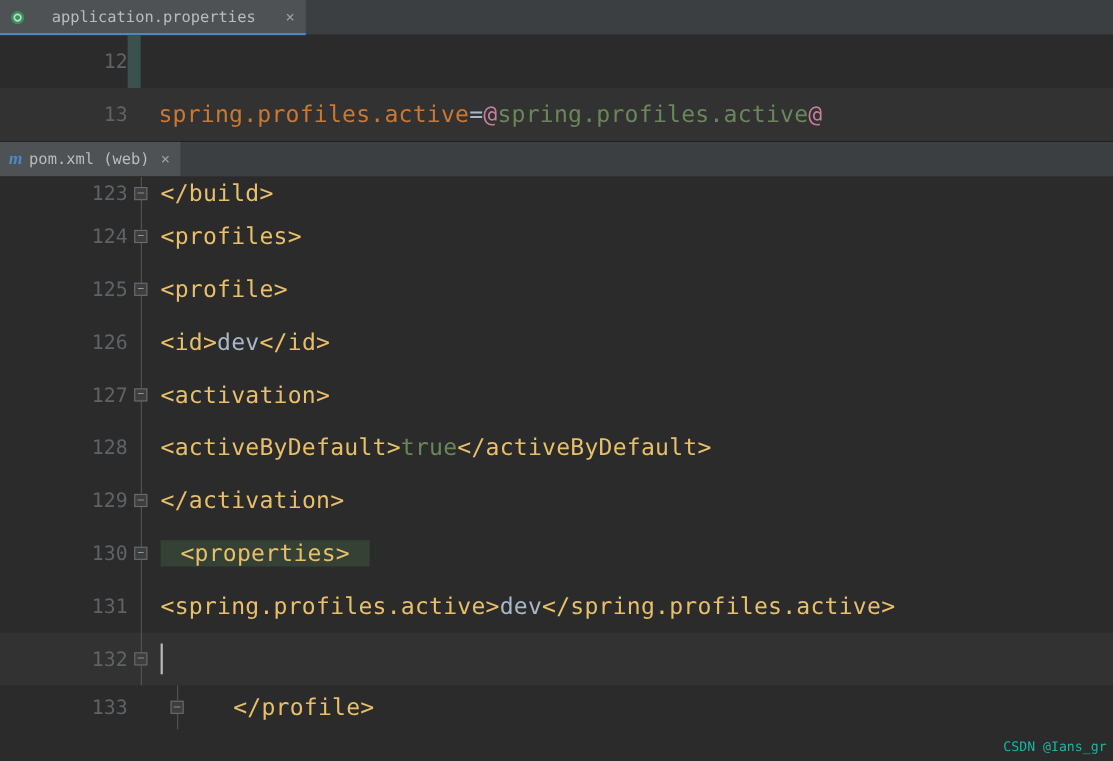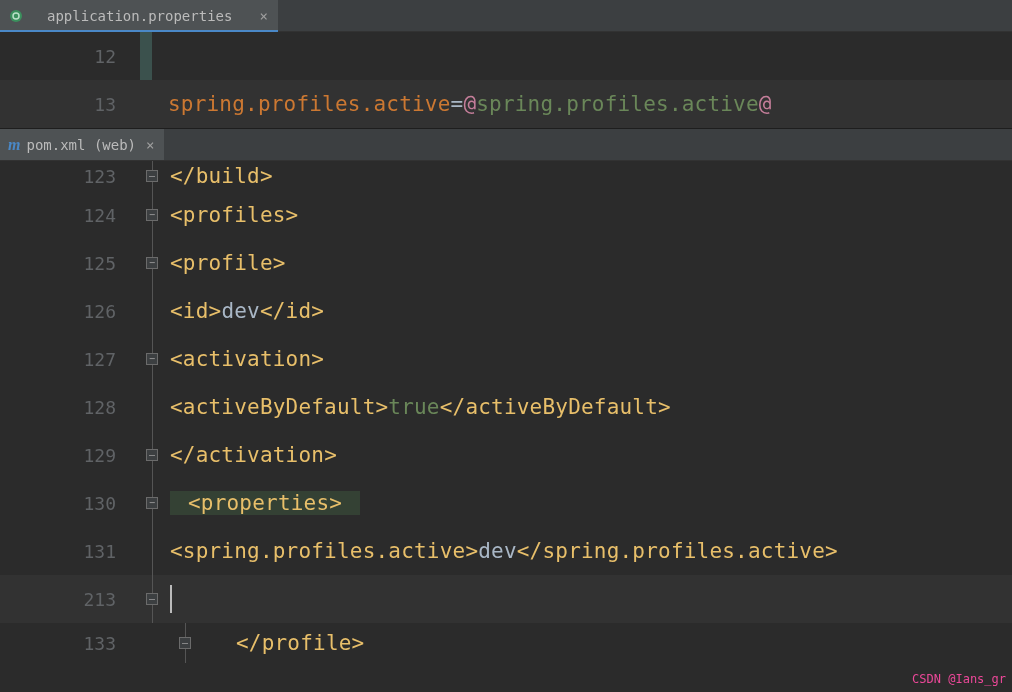--- a/index.html
+++ b/index.html
@@ -69,28 +69,26 @@
       display: flex;
       align-items: stretch;
       height: 48px;
       white-space: pre;
     }
 
     .gutter {
       width: 116px;
       text-align: right;
       color: #606366;
-      padding-right: 24px;
       font-size: 18px;
       user-select: none;
       display: flex;
       align-items: center;
       justify-content: flex-end;
       position: relative;
-      margin-left: 24px;
     }
 
     .fold-col {
       width: 24px;
       display: flex;
       align-items: center;
       justify-content: center;
       position: relative;
     }
 
@@ -151,21 +149,21 @@
       width: 12px;
       height: 48px;
       left: 0;
       top: 0;
     }
 
     .watermark {
       position: absolute;
       right: 6px;
       bottom: 6px;
-      color: #ec4899;
+      color: #14b8a6;
       font-size: 12px;
       text-align: right;
     }
 
     .sep {
       height: 1px;
       background: #1e1e1e;
     }
   </style>
 </head>
@@ -257,21 +255,21 @@
     <div class="code-content">       <span class="hl-usage"><span class="tk-tag">&lt;</span><span class="tk-tag">properties</span><span class="tk-tag">&gt;</span></span></div>
   </div>
 
   <div class="code-line">
     <div class="gutter"><span>131</span></div>
     <div class="fold-col"><div class="fold-line"></div></div>
     <div class="code-content">         <span class="tk-tag">&lt;</span><span class="tk-tag">spring.profiles.active</span><span class="tk-tag">&gt;</span><span class="tk-norm">dev</span><span class="tk-tag">&lt;/</span><span class="tk-tag">spring.profiles.active</span><span class="tk-tag">&gt;</span></div>
   </div>
 
   <div class="code-line caret-line">
-    <div class="gutter"><span class="current">213</span></div>
+    <div class="gutter"><span class="current">132</span></div>
     <div class="fold-col"><div class="fold-line"></div><div class="fold-handle">‒</div></div>
     <div class="code-content">       <span class="cursor-caret"></span></div>
   </div>
 
   <div class="code-line" style="height:40px;gap:33px;">
     <div class="gutter"><span>133</span></div>
     <div class="fold-col"><div class="fold-line"></div><div class="fold-handle">‒</div></div>
     <div class="code-content">     <span class="tk-tag">&lt;/</span><span class="tk-tag">profile</span><span class="tk-tag">&gt;</span></div>
   </div>
 

